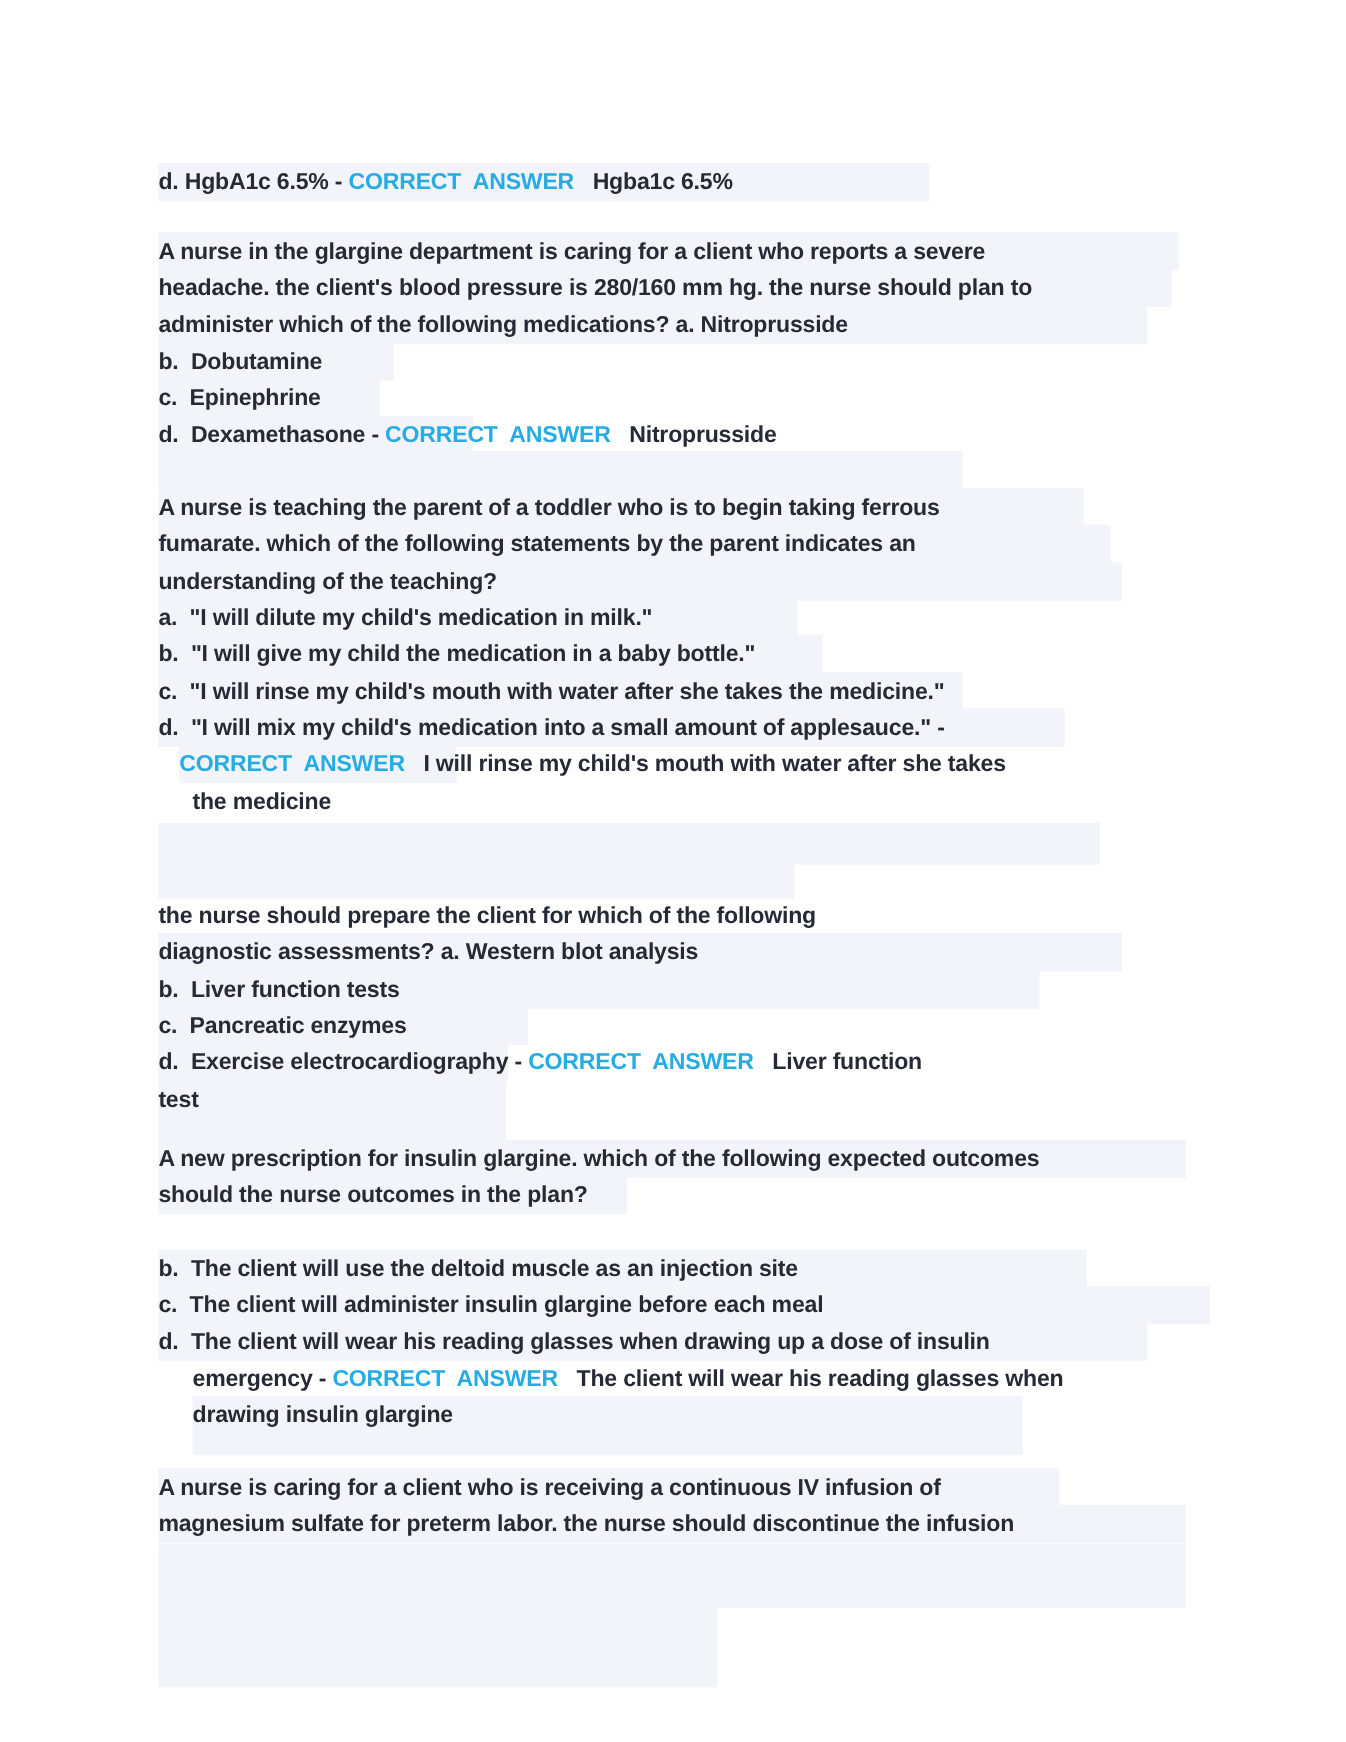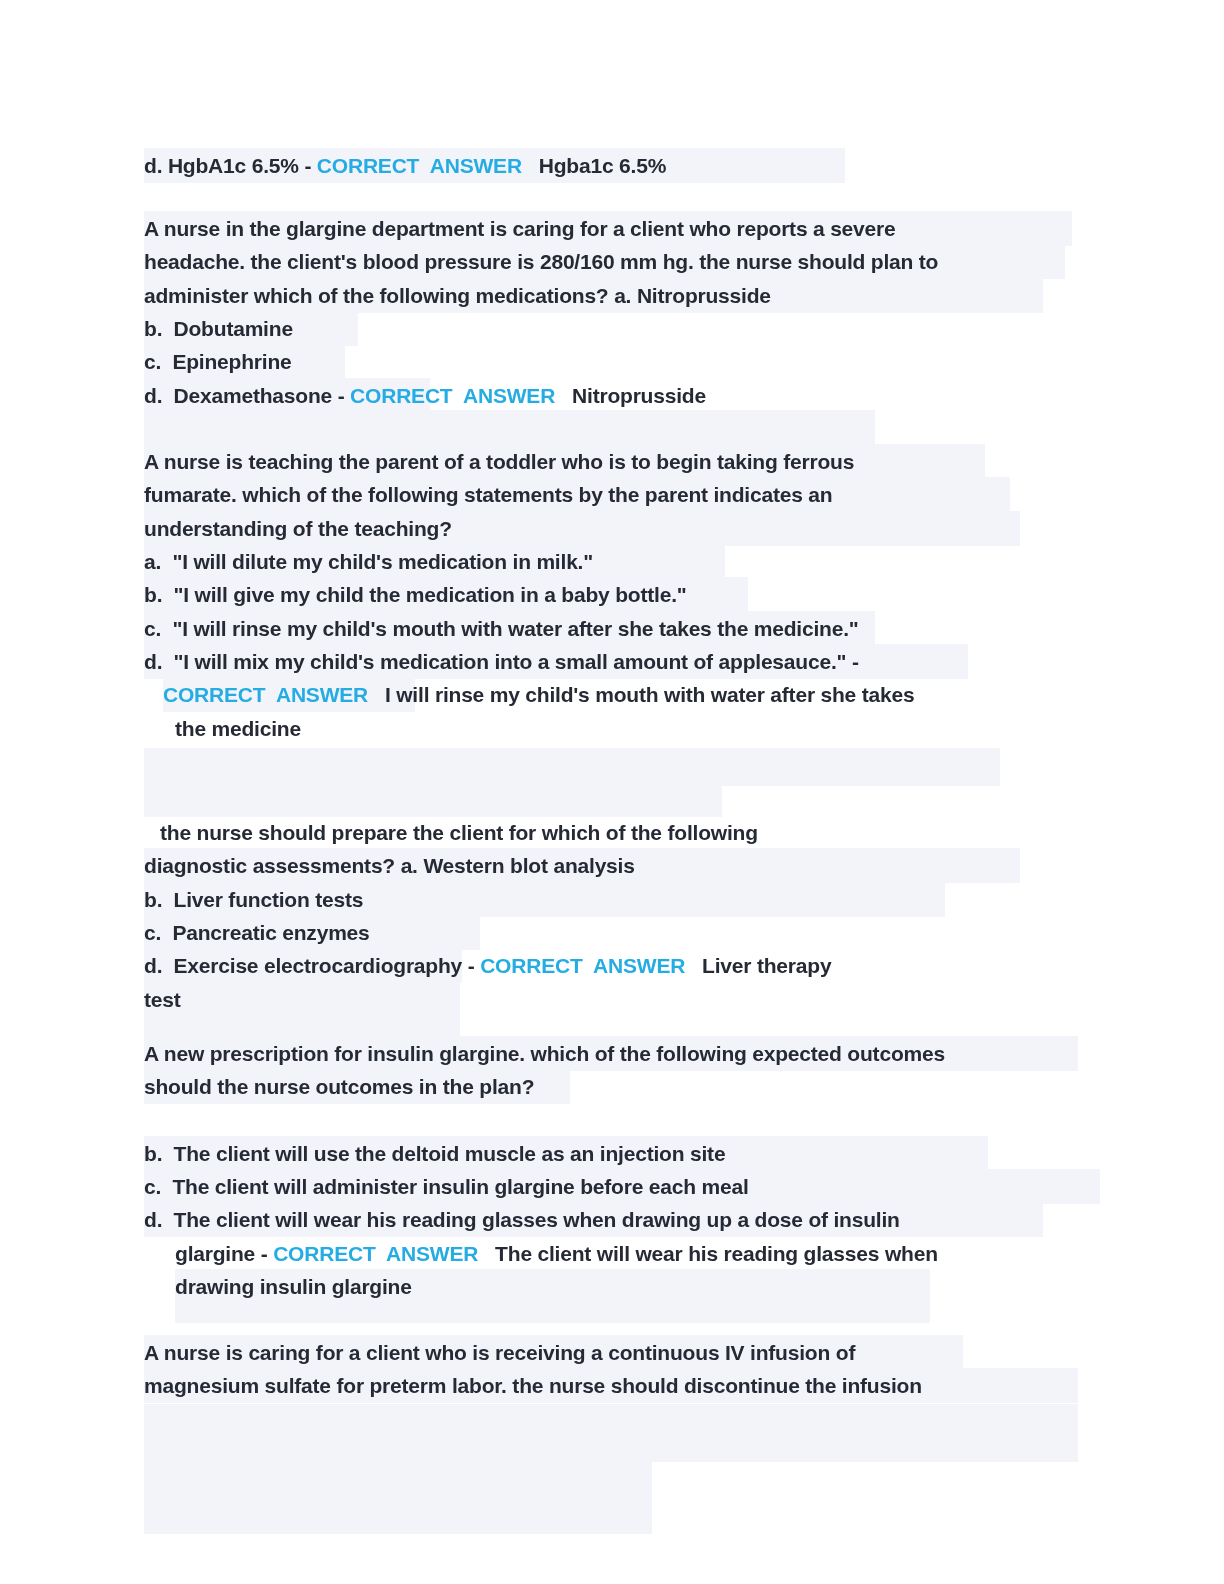--- a/index.html
+++ b/index.html
@@ -51,32 +51,32 @@
     <div class="line" style="left: 144px; top: 513px;"><span class="band" style="width: 876px; background: rgb(243, 244, 249);"></span><span class="seg" style="color: rgb(37, 42, 53);">understanding of the teaching?</span></div>
     <div class="line" style="left: 144px; top: 479px;"><span class="band" style="width: 866px; background: rgb(243, 244, 249);"></span><span class="seg" style="color: rgb(37, 42, 53);">fumarate. which of the following statements by the parent indicates an</span></div>
     <div class="line" style="left: 144px; top: 546px;"><span class="band" style="width: 581px; background: rgb(243, 244, 249);"></span><span class="seg" style="color: rgb(37, 42, 53);">a.  "I will dilute my child's medication in milk."</span></div>
     <div class="line" style="left: 144px; top: 579px;"><span class="band" style="width: 604px; background: rgb(243, 244, 249);"></span><span class="seg" style="color: rgb(37, 42, 53);">b.  "I will give my child the medication in a baby bottle."</span></div>
     <div class="line" style="left: 144px; top: 613px;"><span class="band" style="width: 731px; background: rgb(243, 244, 249);"></span><span class="seg" style="color: rgb(37, 42, 53);">c.  "I will rinse my child's mouth with water after she takes the medicine."</span></div>
     <div class="line" style="left: 144px; top: 646px;"><span class="band" style="width: 824px; background: rgb(243, 244, 249);"></span><span class="seg" style="color: rgb(37, 42, 53);">d.  "I will mix my child's medication into a small amount of applesauce." -</span></div>
     <div class="line" style="left: 163px; top: 679px;"><span class="band" style="width: 252px; background: rgb(243, 244, 249);"></span><span class="seg accent" style="color: rgb(37, 172, 227);">CORRECT  ANSWER</span><span class="seg" style="color: rgb(37, 42, 53);">   I will rinse my child's mouth with water after she takes</span></div>
     <div class="line" style="left: 175px; top: 713px;"><span class="seg" style="color: rgb(37, 42, 53);">the medicine</span></div>
     <div class="blank-band" style="left: 144px; top: 748px; width: 856px; height: 38px; background: rgb(243, 244, 249);"></div>
     <div class="line" style="left: 144px; top: 784px;"><span class="band" style="width: 578px; background: rgb(243, 244, 249);"></span></div>
-    <div class="line" style="left: 160px; top: 817px;"><span class="seg" style="color: rgb(37, 42, 53);">the nurse should prepare the client for which of the following</span></div>
+    <div class="line" style="left: 144px; top: 817px;"><span class="seg" style="color: rgb(37, 42, 53);">the nurse should prepare the client for which of the following</span></div>
     <div class="line" style="left: 144px; top: 850px;"><span class="band" style="width: 876px; background: rgb(243, 244, 249);"></span><span class="seg" style="color: rgb(37, 42, 53);">diagnostic assessments? a. Western blot analysis</span></div>
     <div class="line" style="left: 144px; top: 884px;"><span class="band" style="width: 801px; background: rgb(243, 244, 249);"></span><span class="seg" style="color: rgb(37, 42, 53);">b.  Liver function tests</span></div>
     <div class="line" style="left: 144px; top: 917px;"><span class="band" style="width: 336px; background: rgb(243, 244, 249);"></span><span class="seg" style="color: rgb(37, 42, 53);">c.  Pancreatic enzymes</span></div>
-    <div class="line" style="left: 144px; top: 950px;"><span class="band" style="width: 318px; background: rgb(243, 244, 249);"></span><span class="seg" style="color: rgb(37, 42, 53);">d.  Exercise electrocardiography - </span><span class="seg accent" style="color: rgb(37, 172, 227);">CORRECT  ANSWER</span><span class="seg" style="color: rgb(37, 42, 53);">   Liver therapy</span></div>
+    <div class="line" style="left: 144px; top: 950px;"><span class="band" style="width: 318px; background: rgb(243, 244, 249);"></span><span class="seg" style="color: rgb(37, 42, 53);">d.  Exercise electrocardiography - </span><span class="seg accent" style="color: rgb(37, 172, 227);">CORRECT  ANSWER</span><span class="seg" style="color: rgb(37, 42, 53);">   Liver function</span></div>
     <div class="line" style="left: 144px; top: 984px;"><span class="band" style="width: 316px; background: rgb(243, 244, 249);"></span><span class="seg" style="color: rgb(37, 42, 53);">test</span></div>
     <div class="blank-band" style="left: 144px; top: 1014px; width: 316px; height: 24px; background: rgb(243, 244, 249);"></div>
     <div class="line" style="left: 144px; top: 1038px;"><span class="band" style="width: 934px; background: rgb(243, 244, 249);"></span><span class="seg" style="color: rgb(37, 42, 53);">A new prescription for insulin glargine. which of the following expected outcomes</span></div>
     <div class="line" style="left: 144px; top: 1071px;"><span class="band" style="width: 426px; background: rgb(243, 244, 249);"></span><span class="seg" style="color: rgb(37, 42, 53);">should the nurse outcomes in the plan?</span></div>
     <div class="line" style="left: 144px; top: 1138px;"><span class="band" style="width: 844px; background: rgb(243, 244, 249);"></span><span class="seg" style="color: rgb(37, 42, 53);">b.  The client will use the deltoid muscle as an injection site</span></div>
     <div class="line" style="left: 144px; top: 1171px;"><span class="band" style="width: 956px; background: rgb(243, 244, 249);"></span><span class="seg" style="color: rgb(37, 42, 53);">c.  The client will administer insulin glargine before each meal</span></div>
     <div class="line" style="left: 144px; top: 1204px;"><span class="band" style="width: 899px; background: rgb(243, 244, 249);"></span><span class="seg" style="color: rgb(37, 42, 53);">d.  The client will wear his reading glasses when drawing up a dose of insulin</span></div>
-    <div class="line" style="left: 175px; top: 1238px;"><span class="seg" style="color: rgb(37, 42, 53);">glargine - </span><span class="seg accent" style="color: rgb(37, 172, 227);">CORRECT  ANSWER</span><span class="seg" style="color: rgb(37, 42, 53);">   The client will wear his reading glasses when</span></div>
+    <div class="line" style="left: 175px; top: 1238px;"><span class="seg" style="color: rgb(37, 42, 53);">emergency - </span><span class="seg accent" style="color: rgb(37, 172, 227);">CORRECT  ANSWER</span><span class="seg" style="color: rgb(37, 42, 53);">   The client will wear his reading glasses when</span></div>
     <div class="line" style="left: 175px; top: 1271px;"><span class="band" style="width: 755px; background: rgb(243, 244, 249);"></span><span class="seg" style="color: rgb(37, 42, 53);">drawing insulin glargine</span></div>
     <div class="blank-band" style="left: 175px; top: 1303px; width: 755px; height: 20px; background: rgb(243, 244, 249);"></div>
     <div class="line" style="left: 144px; top: 1337px;"><span class="band" style="width: 819px; background: rgb(243, 244, 249);"></span><span class="seg" style="color: rgb(37, 42, 53);">A nurse is caring for a client who is receiving a continuous IV infusion of</span></div>
     <div class="line" style="left: 144px; top: 1370px;"><span class="band" style="width: 934px; background: rgb(243, 244, 249);"></span><span class="seg" style="color: rgb(37, 42, 53);">magnesium sulfate for preterm labor. the nurse should discontinue the infusion</span></div>
     <div class="blank-band" style="left: 144px; top: 1404px; width: 934px; height: 58px; background: rgb(243, 244, 249);"></div>
     <div class="blank-band" style="left: 144px; top: 1462px; width: 508px; height: 72px; background: rgb(243, 244, 249);"></div>
   </div>
 
 </body></html>

